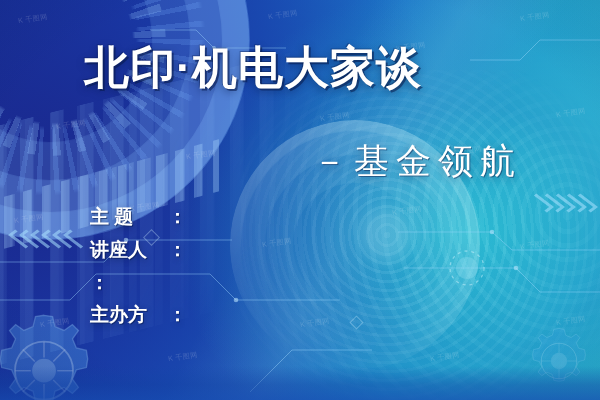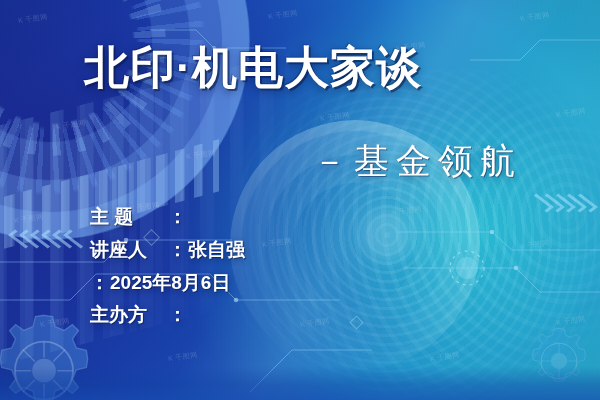--- a/index.html
+++ b/index.html
@@ -358,26 +358,24 @@
     <div class="details">
 
       <div class="drow">
         <span class="dlabel">主    题</span>
         <span class="dcolon">：</span>
       </div>
 
       <div class="drow">
         <span class="dlabel">讲座人</span>
         <span class="dcolon">：</span>
-        <span class="dvalue">张自强</span>
       </div>
 
       <div class="drow">
         <span class="dcolon">：</span>
-        <span class="dvalue">2025年8月6日</span>
       </div>
 
       <div class="drow">
         <span class="dlabel">主办方</span>
         <span class="dcolon">：</span>
       </div>
 
     </div>
   </div>
 </div>

